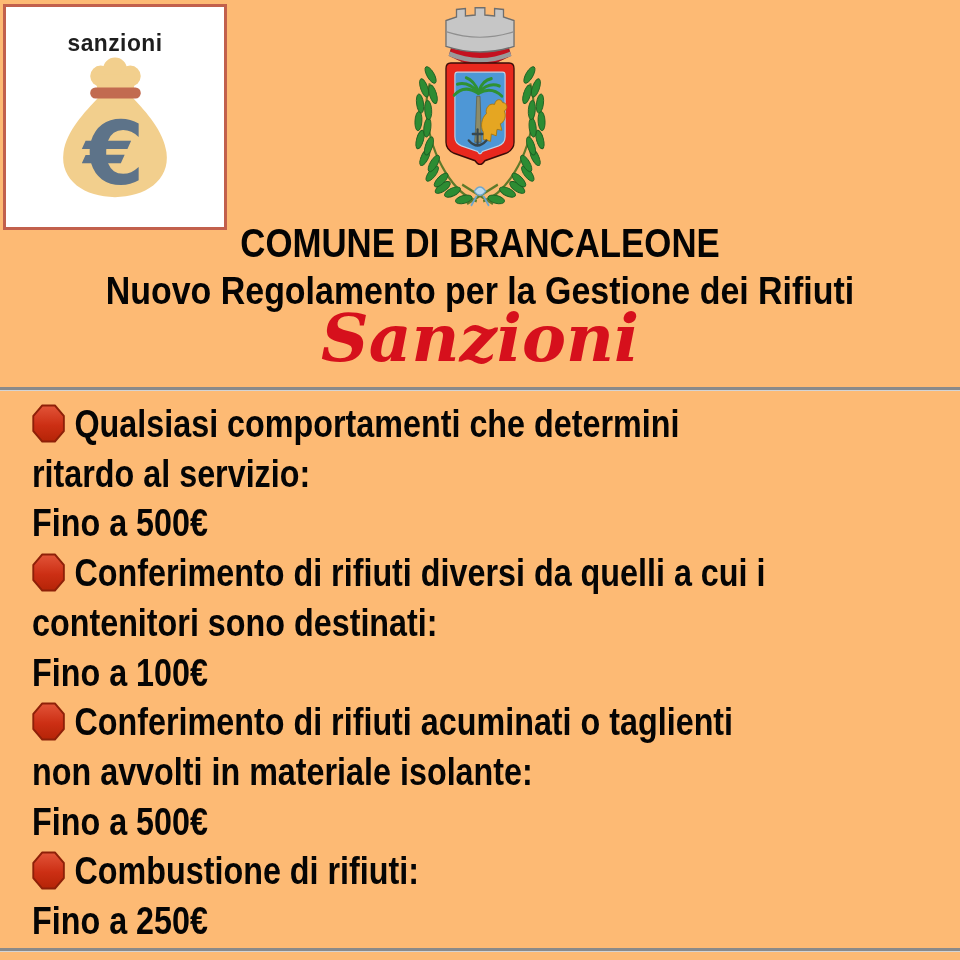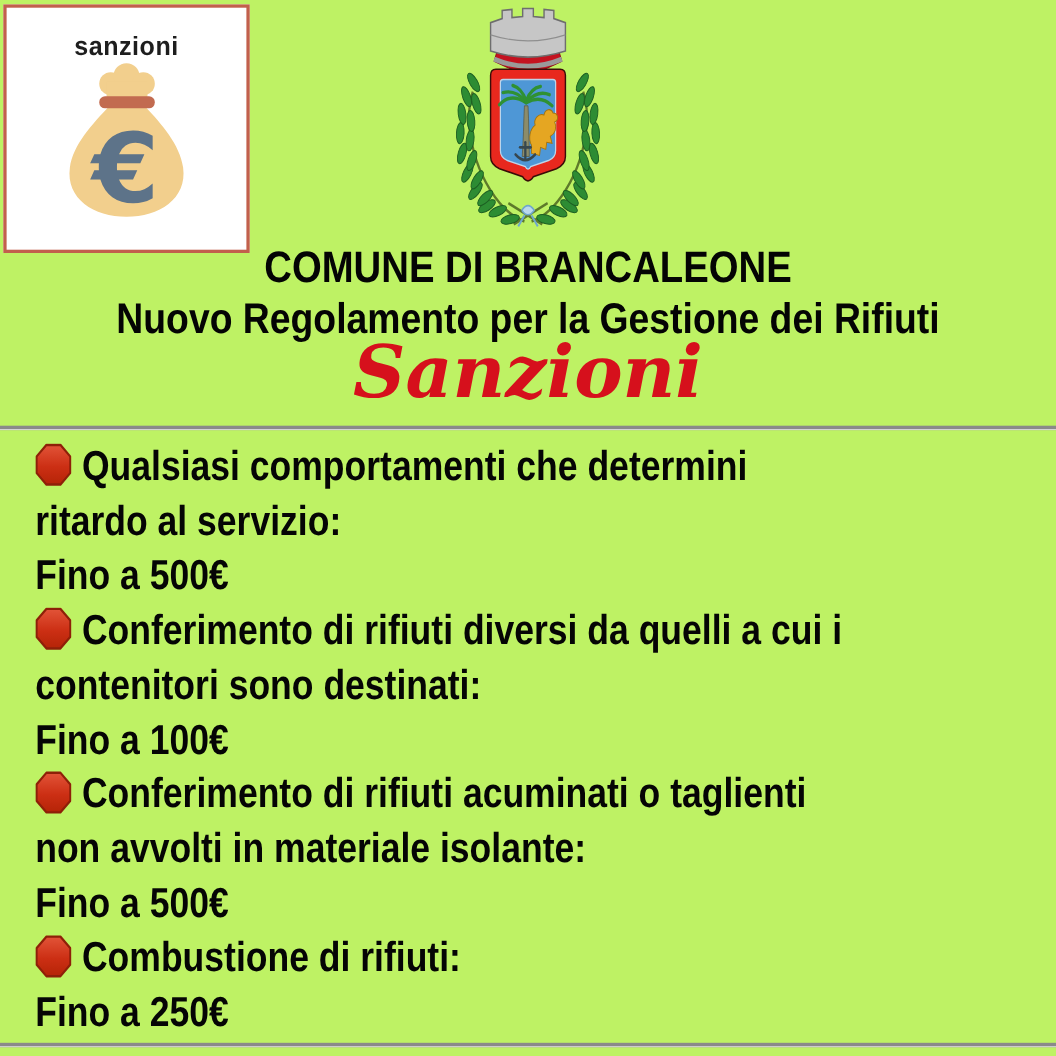--- a/index.html
+++ b/index.html
@@ -1,18 +1,18 @@
 <!DOCTYPE html>
 <html><head>
 <meta charset="utf-8">
 <style>
   html,body{margin:0;padding:0;}
   body{width:960px;height:960px;background:#ffffff;position:relative;overflow:hidden;
        font-family:"Liberation Sans",sans-serif;}
-  .page{position:absolute;inset:0;background:#bef264;padding-left:15px;}
+  .page{position:absolute;inset:0;background:#fdba74;padding-left:15px;}
 
   
   .badge-box{position:absolute;left:3px;top:4px;width:218px;height:220px;
              border:3px solid #c2604c;background:#fff;text-align:center;}
   .badge-label{margin-top:22px;font-size:24px;font-weight:bold;color:#1e1e1e;
                letter-spacing:0.5px;transform:scaleX(0.95);transform-origin:center top;}
   .bag-svg{display:block;margin:0 auto;width:124px;height:143px;}
 
   
   .stemma{position:absolute;left:399px;top:4px;width:162px;height:212px;}

